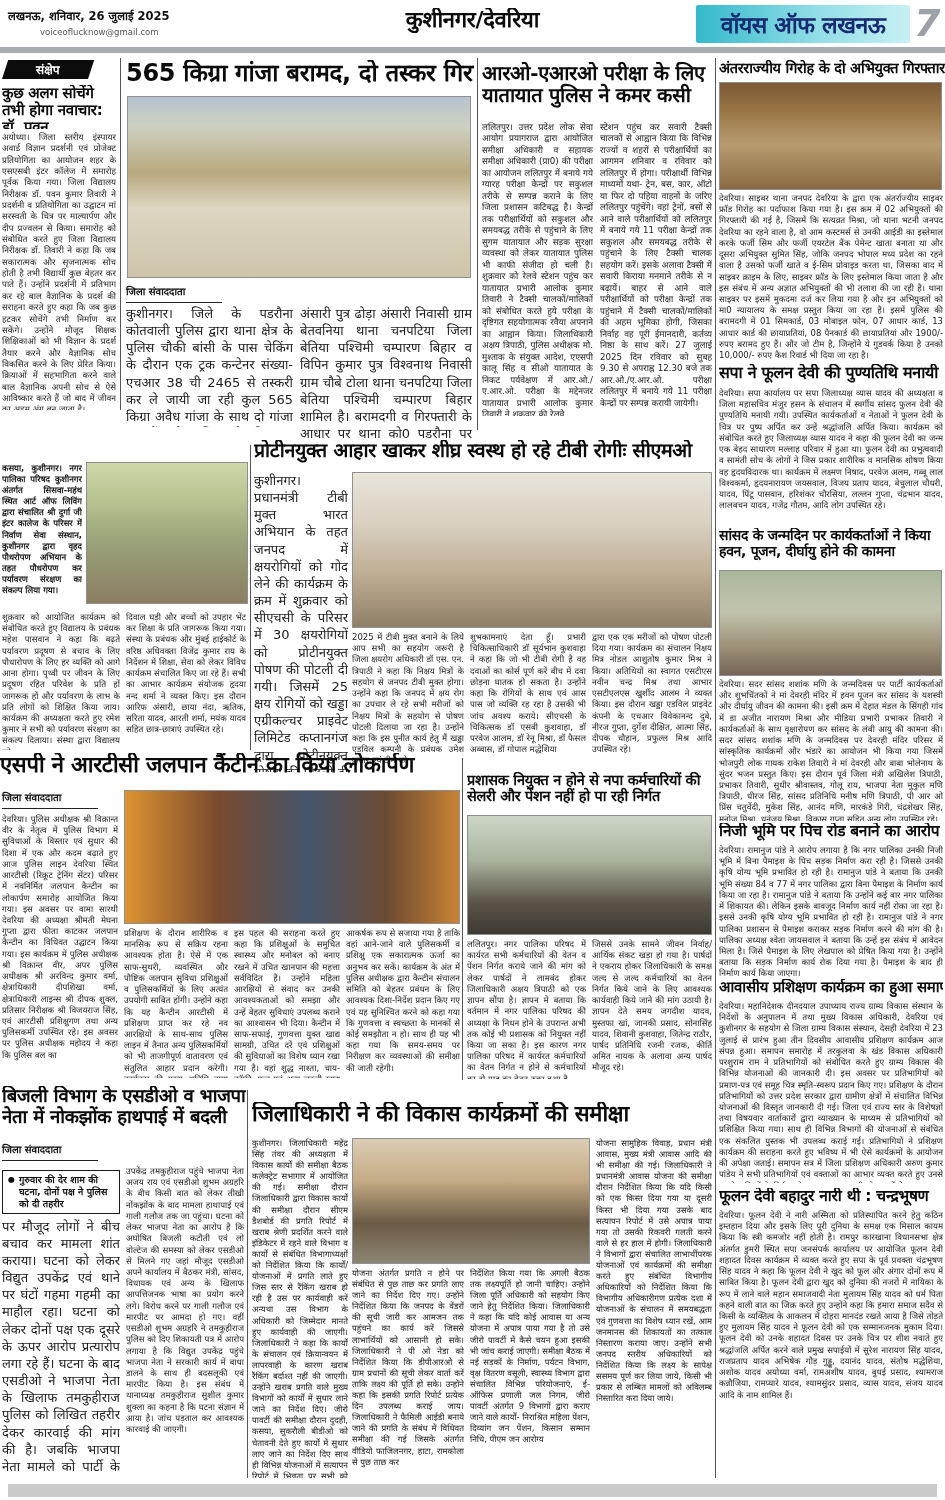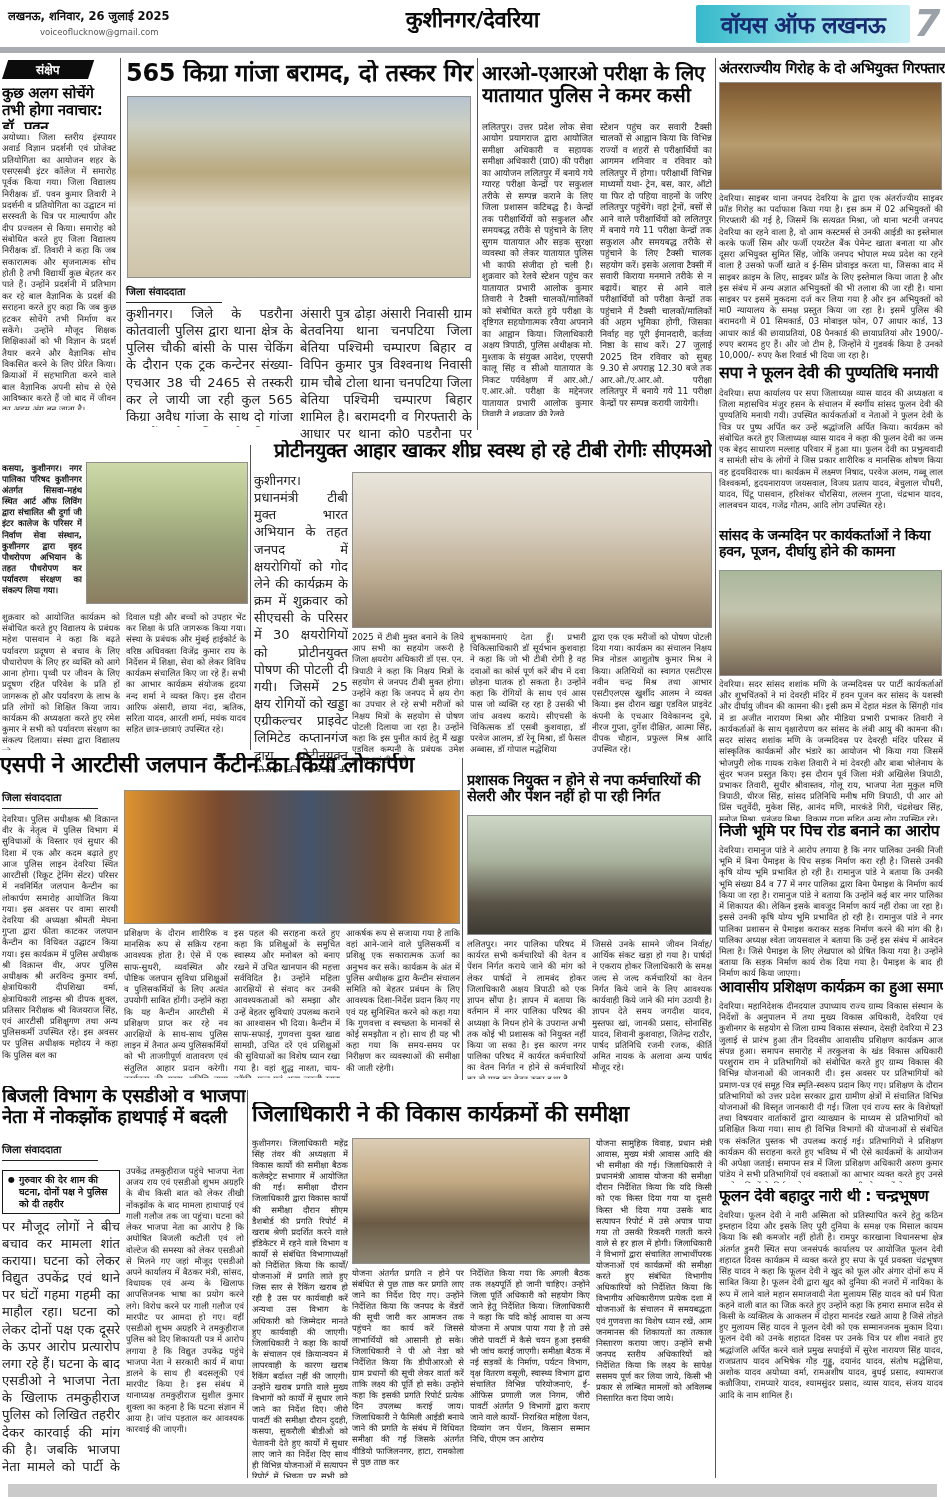--- a/index.html
+++ b/index.html
@@ -87,21 +87,21 @@
   <div class="abs col" style="left:719px;top:1001px;width:224px;height:182px;font-size:8.5px;">देवरिया। महानिदेशक दीनदयाल उपाध्याय राज्य ग्राम्य विकास संस्थान के निर्देशों के अनुपालन में तथा मुख्य विकास अधिकारी, देवरिया एवं कुशीनगर के सहयोग से जिला ग्राम्य विकास संस्थान, देसही देवरिया में 23 जुलाई से प्रारंभ हुआ तीन दिवसीय आवासीय प्रशिक्षण कार्यक्रम आज संपन्न हुआ। समापन समारोह में तरकुलवा के खंड विकास अधिकारी परशुराम राम ने प्रतिभागियों को संबोधित करते हुए ग्राम्य विकास की विभिन्न योजनाओं की जानकारी दी। इस अवसर पर प्रतिभागियों को प्रमाण-पत्र एवं समूह चित्र स्मृति-स्वरूप प्रदान किए गए। प्रशिक्षण के दौरान प्रतिभागियों को उत्तर प्रदेश सरकार द्वारा ग्रामीण क्षेत्रों में संचालित विभिन्न योजनाओं की विस्तृत जानकारी दी गई। जिला एवं राज्य स्तर के विशेषज्ञों तथा विषयवार वार्ताकारों द्वारा व्याख्यान के माध्यम से प्रतिभागियों को प्रशिक्षित किया गया। साथ ही विभिन्न विभागों की योजनाओं से संबंधित एक संकलित पुस्तक भी उपलब्ध कराई गई। प्रतिभागियों ने प्रशिक्षण कार्यक्रम की सराहना करते हुए भविष्य में भी ऐसे कार्यक्रमों के आयोजन की अपेक्षा जताई। समापन सत्र में जिला प्रशिक्षण अधिकारी अरुण कुमार पांडेय ने सभी प्रतिभागियों एवं वक्ताओं का आभार व्यक्त करते हुए उनसे अपने दायित्वों के निर्वहन के साथ-साथ सरकारी योजनाओं के प्रचार प्रसार की अपील किया।</div>
 
   <div class="abs hl" style="left:719px;top:1188px;width:224px;font-size:15.5px;height:20px;white-space:nowrap;">फूलन देवी बहादुर नारी थी : चन्द्रभूषण</div>
   <div class="abs col" style="left:719px;top:1210px;width:224px;height:262px;font-size:8.5px;">देवरिया। फूलन देवी ने नारी अस्मिता को प्रतिस्थापित करने हेतु कठिन इम्तहान दिया और इसके लिए पूरी दुनिया के समक्ष एक मिसाल कायम किया कि स्त्री कमजोर नहीं होती है। रामपुर कारखाना विधानसभा क्षेत्र अंतर्गत डुमरी स्थित सपा जनसंपर्क कार्यालय पर आयोजित फूलन देवी शहादत दिवस कार्यक्रम में व्यक्त करते हुए सपा के पूर्व प्रवक्ता चंद्रभूषण सिंह यादव ने कहा कि फूलन देवी ने खुद को फूल और अंगार दोनों रूप में साबित किया है। फूलन देवी द्वारा खुद को दुनिया की नजरों में नायिका के रूप में लाने वाले महान समाजवादी नेता मुलायम सिंह यादव को धर्म पिता कहने वाली बात का जिक्र करते हुए उन्होंने कहा कि हमारा समाज सदैव से किसी के व्यक्तित्व के आकलन में दोहरा मानदंड रखते आया है जिसे तोड़ते हुए मुलायम सिंह यादव ने फूलन देवी को एक सम्मानजनक मुकाम दिया। फूलन देवी को उनके शहादत दिवस पर उनके चित्र पर शीश नवाते हुए श्रद्धांजलि अर्पित करने वाले प्रमुख सपाईयों में सुरेश नारायण सिंह यादव, राजप्रताप यादव अभिषेक गौड़ गुड्डू, दयानंद यादव, संतोष मद्धेशिया, अशोक यादव अयोध्या वर्मा, रामअशीष यादव, बुधई प्रसाद, श्यामराज कन्नौजिया, रामप्यारे यादव, श्यामसुंदर प्रसाद, व्यास यादव, संजय यादव आदि के नाम शामिल हैं।</div>
 
   <div class="abs col" style="left:2px;top:463px;width:80px;height:150px;font-size:8.4px;font-weight:bold;">कसया, कुशीनगर। नगर पालिका परिषद कुशीनगर अंतर्गत सिसवा-महंथ स्थित आर्ट ऑफ लिविंग द्वारा संचालित श्री दुर्गा जी इंटर कालेज के परिसर में निर्वाण सेवा संस्थान, कुशीनगर द्वारा वृहद पौधरोपण अभियान के तहत पौधरोपण कर पर्यावरण संरक्षण का संकल्प लिया गया।</div>
   <div class="abs photo ph-plant" style="left:86px;top:462px;width:162px;height:142px;"></div>
   <div class="abs col" style="left:2px;top:612px;width:118px;height:138px;font-size:8.5px;">शुक्रवार को आयोजित कार्यक्रम को संबोधित करते हुए विद्यालय के प्रबंधक महेश पासवान ने कहा कि बढ़ते पर्यावरण प्रदूषण से बचाव के लिए पौधारोपण के लिए हर व्यक्ति को आगे आना होगा। पृथ्वी पर जीवन के लिए प्रदूषण रहित परिवेश के प्रति हों जागरूक हों और पर्यावरण के लाभ के प्रति लोगों को शिक्षित किया जाय। कार्यक्रम की अध्यक्षता करते हुए रमेश कुमार ने सभी को पर्यावरण संरक्षण का संकल्प दिलाया। संस्था द्वारा विद्यालय को</div>
   <div class="abs col" style="left:126px;top:612px;width:120px;height:138px;font-size:8.5px;">दिवाल घड़ी और बच्चों को उपहार भेंट कर शिक्षा के प्रति जागरूक किया गया। संस्था के प्रबंधक और मुंबई हाईकोर्ट के वरिष्ठ अधिवक्ता विजेंद्र कुमार राय के निर्देशन में शिक्षा, सेवा को लेकर विविध कार्यक्रम संचालित किए जा रहे हैं। सभी का आभार कार्यक्रम संयोजक हृदया नन्द शर्मा ने व्यक्त किए। इस दौरान आरिफ अंसारी, छाया नंदा, ऋतिक, सरिता यादव, आरती शर्मा, मयंक यादव सहित छात्र-छात्राएं उपस्थित रहे।</div>
 
-  <div class="abs hl" style="left:254px;top:440px;width:458px;font-size:19.5px;height:28px;white-space:nowrap;text-align:right;">प्रोटीनयुक्त आहार खाकर शीघ्र स्वस्थ हो रहे टीबी रोगीः सीएमओ</div>
+  <div class="abs hl" style="left:254px;top:440px;width:458px;font-size:19.5px;height:28px;white-space:nowrap;">प्रोटीनयुक्त आहार खाकर शीघ्र स्वस्थ हो रहे टीबी रोगीः सीएमओ</div>
   <div class="abs" style="left:254px;top:472px;width:94px;height:300px;overflow:hidden;">
     <div class="col" style="width:94px;">कुशीनगर। प्रधानमंत्री टीबी मुक्त भारत अभियान के तहत जनपद में क्षयरोगियों को गोद लेने की कार्यक्रम के क्रम में शुक्रवार को सीएचसी के परिसर में 30 क्षयरोगियों को प्रोटीनयुक्त पोषण की पोटली दी गयी। जिसमें 25 क्षय रोगियों को खड्डा एग्रीकल्चर प्राइवेट लिमिटेड कप्तानगंज द्वारा प्रोटीनयुक्त पोषण की पोटली दी गयी। कार्यक्रम को सम्बोधित करते हुये</div>
     <div class="note-box">
       <span class="dot">●</span>
       <span>30 टीबी रोगियों में वितरित हुआ पोषण पोटली</span>
     </div>
     <div class="col" style="width:94px;">कार्यवाहक मुख्य चिकित्साधिकारी डॉ बी एन राव ने कहा कि क्षयरोग से ग्रसित व्यक्ति दवा के साथ प्रोटीनयुक्त आहार खाकर शीघ्र स्वस्थ हो रहे हैं। उन्होंने कहा कि जो भी क्षयरोग से ग्रसित व्यक्ति है उन्हें अपने शरीर के रोग से लड़ने वाले प्रतिरोधक क्षमता को बढ़ाने के लिये अधिक से अधिक प्रोटीनयुक्त आहार का सेवन करना चाहिये। सीएमओ ने कहा कि राष्ट्रीय क्षयरोग उन्मूलन कार्यक्रम प्रधानमंत्री जी के अतिमहत्वकांक्षी योजनाओं में से एक है। उन्होंने कहा कि भारत को</div>
   </div>
   <div class="abs photo ph-tb" style="left:352px;top:472px;width:360px;height:156px;"></div>
   <div class="abs col" style="left:352px;top:632px;width:112px;height:140px;font-size:8.5px;">2025 में टीबी मुक्त बनाने के लिये आप सभी का सहयोग जरूरी है जिला क्षयरोग अधिकारी डॉ एस. एन. त्रिपाठी ने कहा कि निक्षय मित्रों के सहयोग से जनपद टीबी मुक्त होगा। उन्होंने कहा कि जनपद में क्षय रोग का उपचार ले रहे सभी मरीजों को निक्षय मित्रों के सहयोग से पोषण पोटली दिलाया जा रहा है। उन्होंने कहा कि इस पुनीत कार्य हेतु मैं खड्डा एडविल कम्पनी के प्रबंधक उमेश कुमार एवं टीम को</div>

